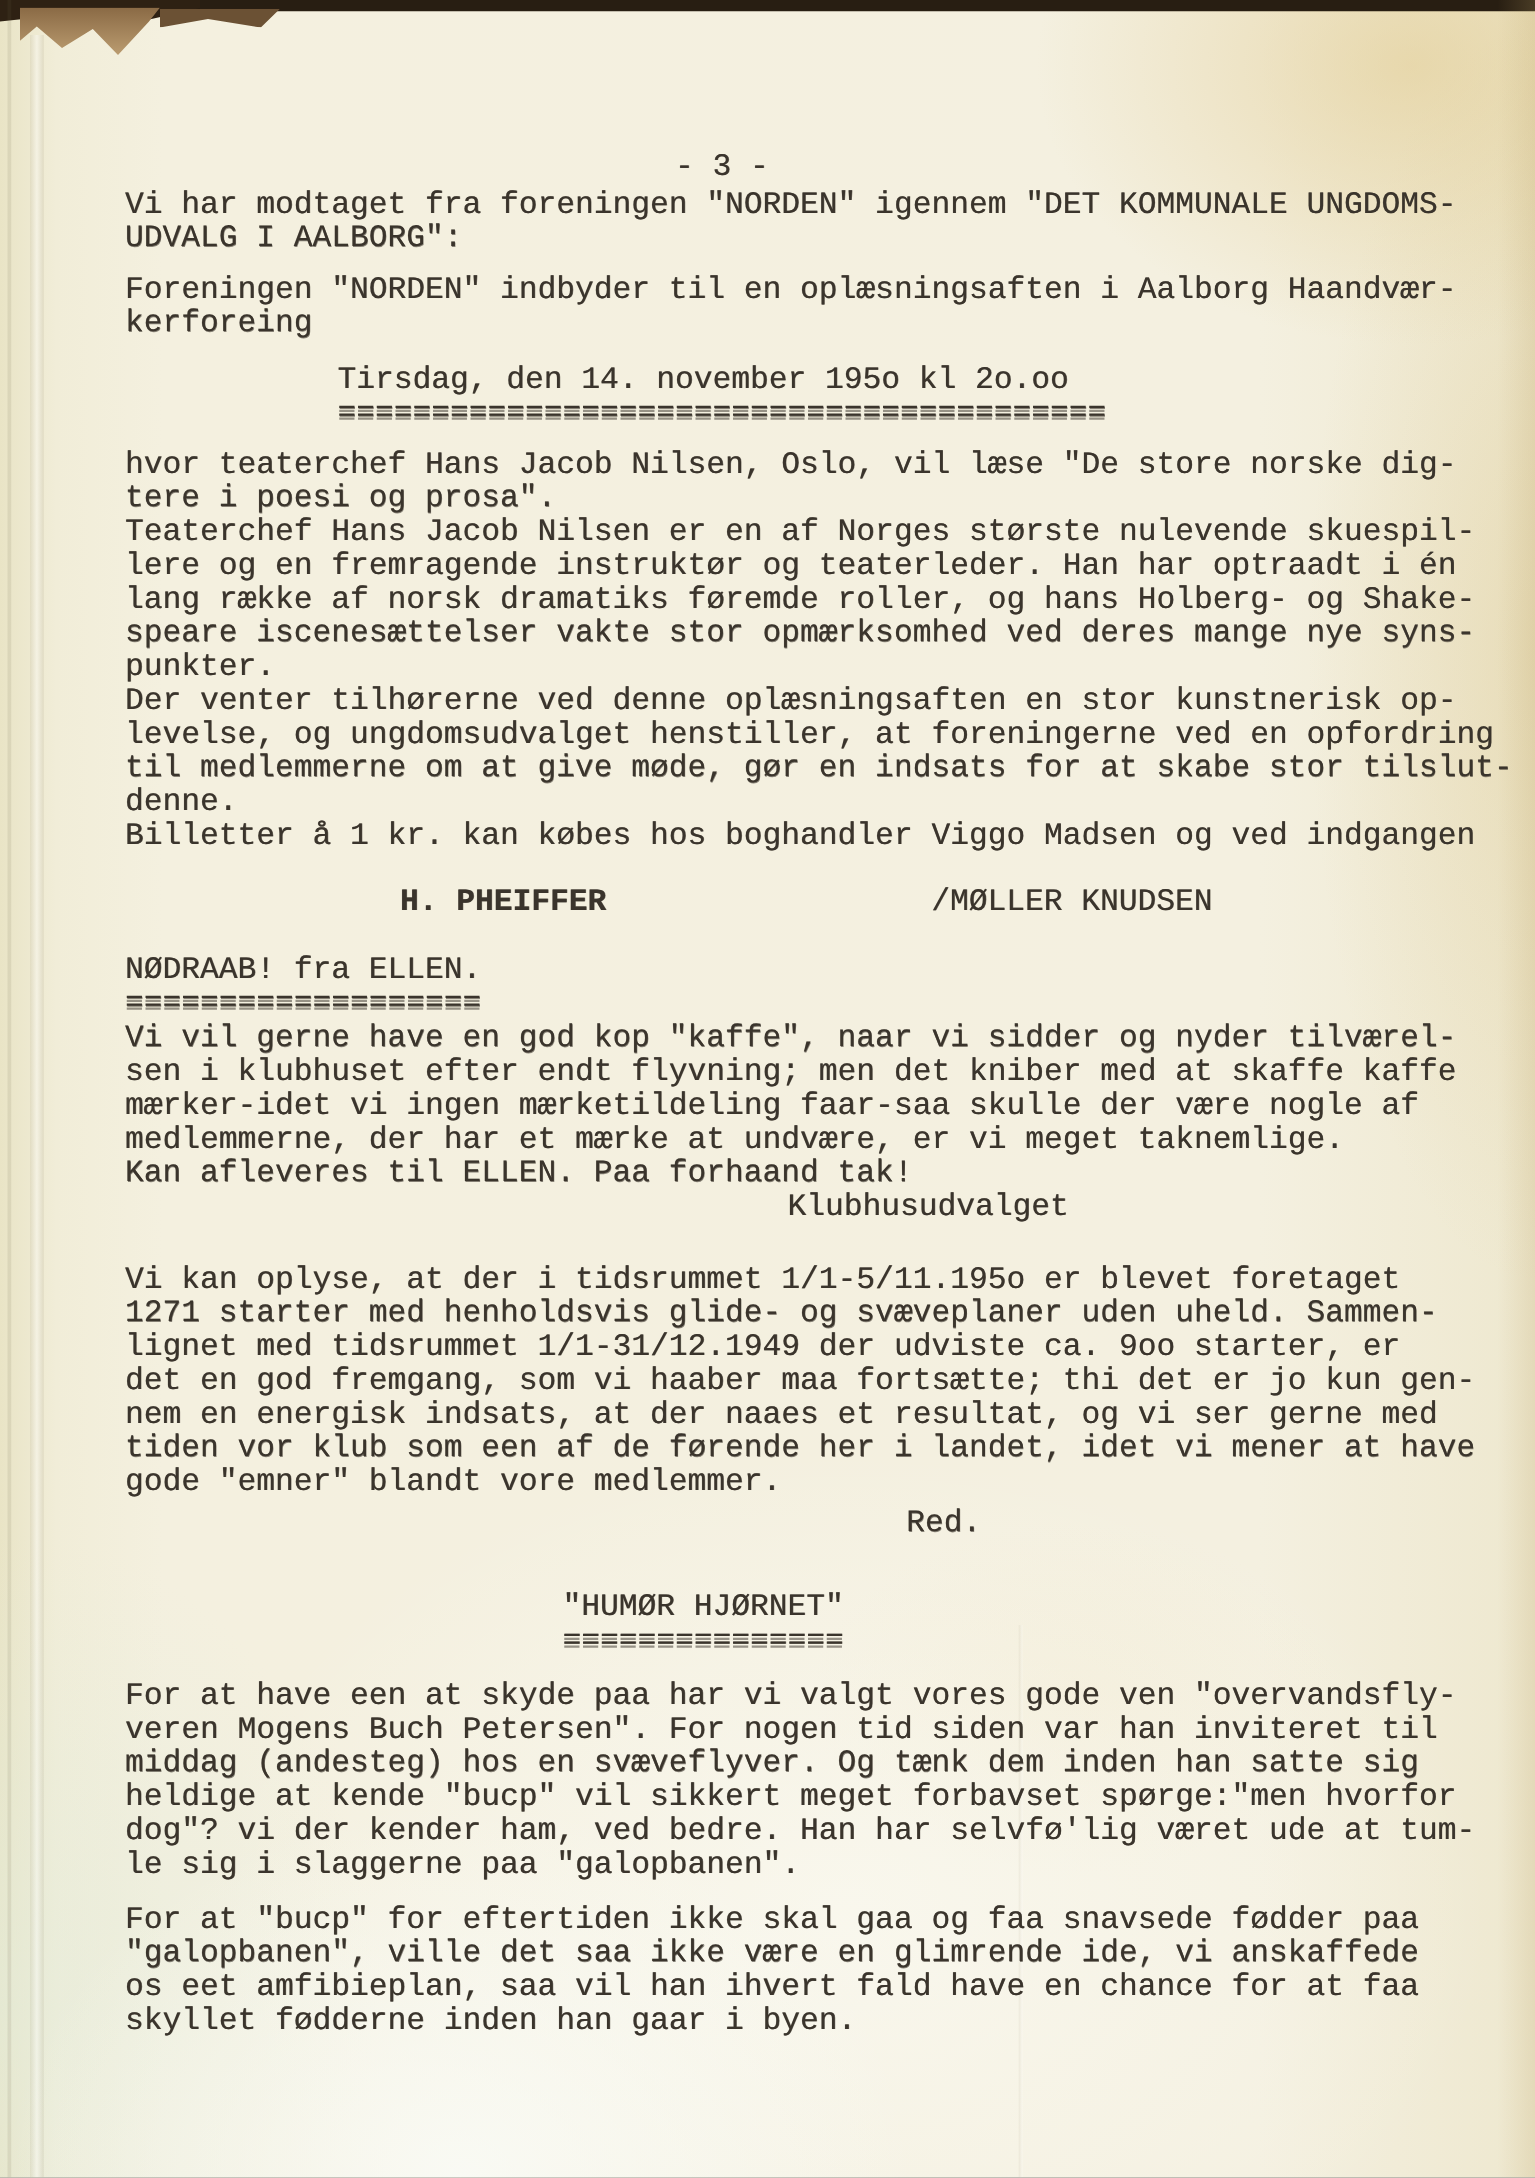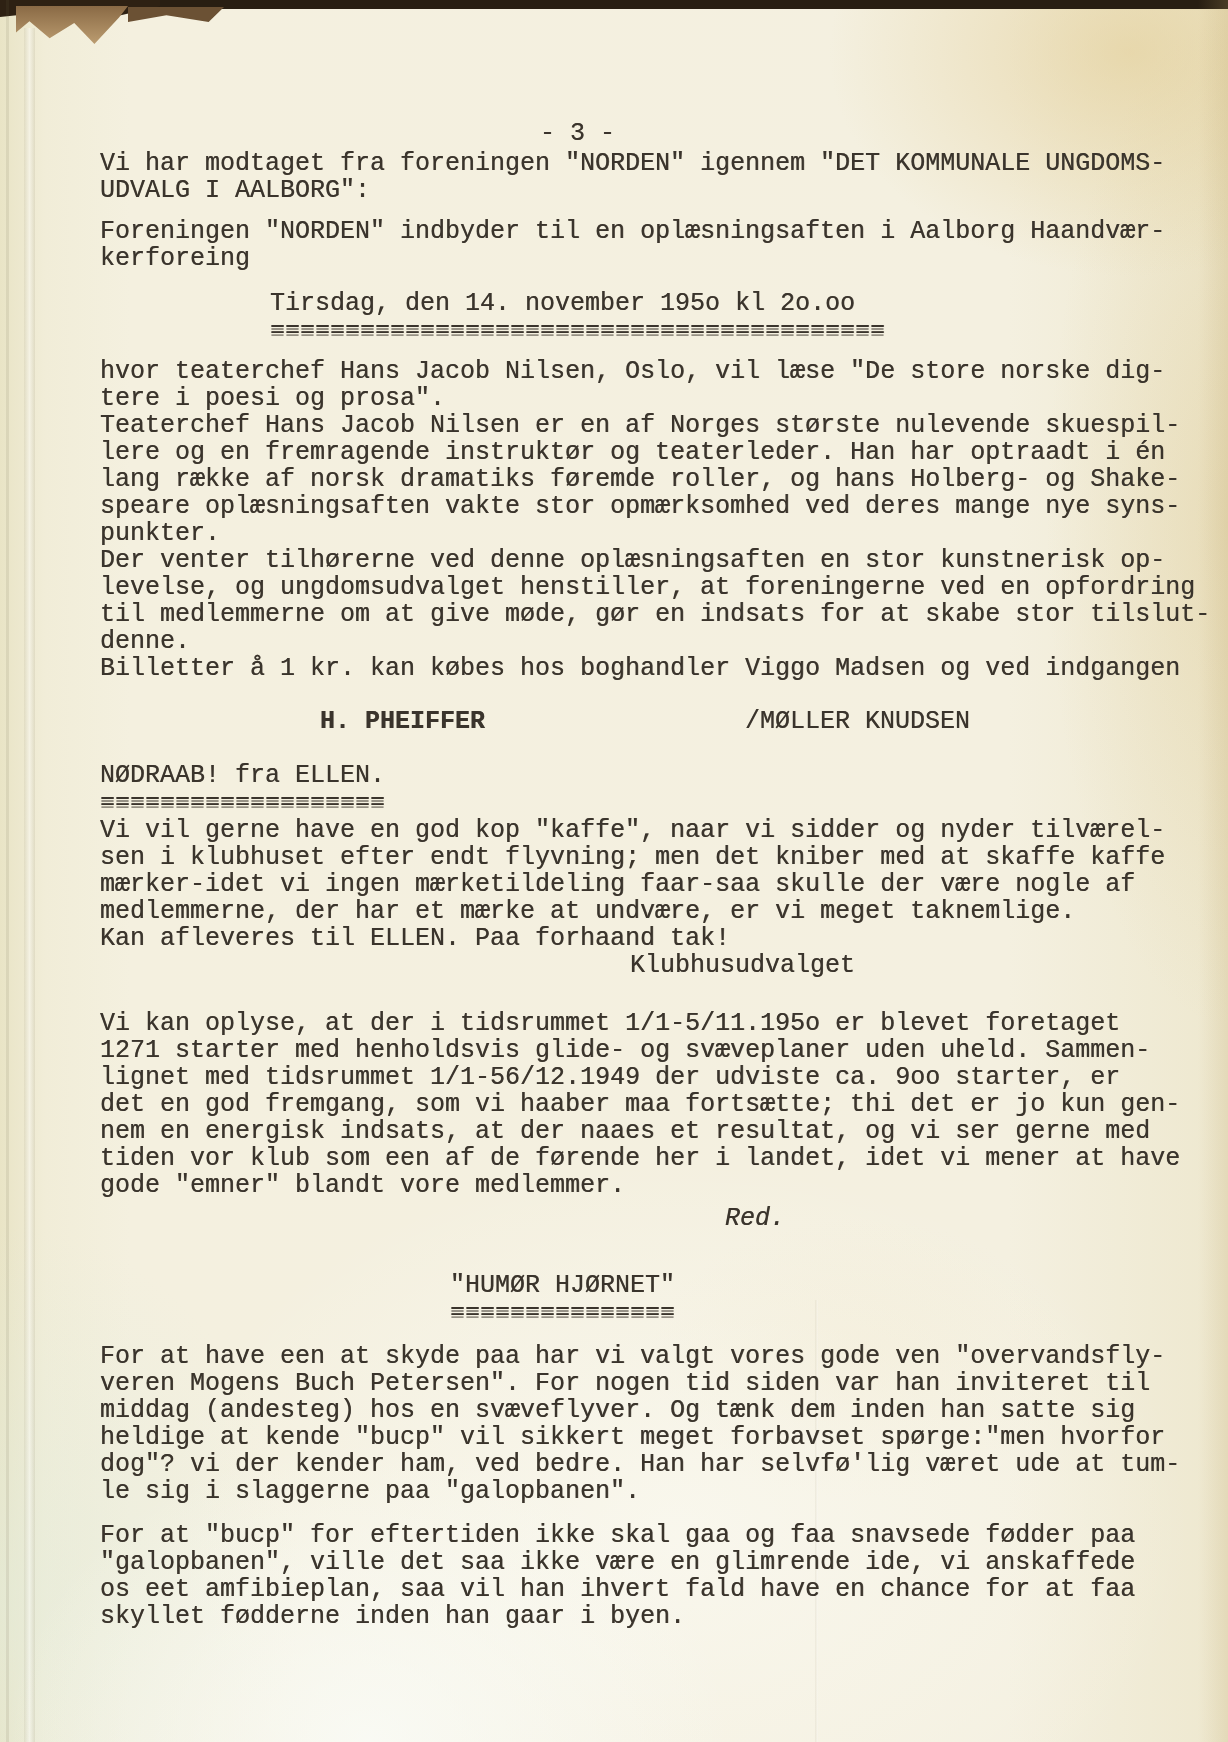--- a/index.html
+++ b/index.html
@@ -41,21 +41,21 @@
   .line{
     display:block;white-space:pre;
     font-size:25px;line-height:27px;height:27px;
     text-shadow:0.3px 0.3px 0.5px rgba(58,52,44,0.60), -0.2px 0 0.4px rgba(58,52,44,0.30);
   }
   .ul-line{text-shadow:0 3px 0 rgba(55,49,42,0.50), 0.3px 0.3px 0.5px rgba(58,52,44,0.6);}
   .pagenum{padding-left:440px;}
   .date-indent{padding-left:170px;}
   .humor-indent{padding-left:350px;}
   .klub-indent{padding-left:530px;}
-  .signoff-indent{padding-left:625px;font-style:italic;}
+  .signoff-indent{padding-left:625px;}
   .sig-left{margin-left:220px;font-weight:bold;}
   .sig-right{margin-left:260px;}
   .g1{margin-top:1px}.g3{margin-top:3px}.g6{margin-top:6px}.g14{margin-top:14px}
   .g17{margin-top:17px}.g18{margin-top:18px}.g22{}.g26{margin-top:26px}
   .g27{margin-top:27px}.g31{margin-top:31px}.g40{margin-top:40px}
 </style>
 </head>
 <body>
 
 <div class="page">
@@ -80,21 +80,21 @@
     <div class="line">kerforeing</div>
 
     <div class="line g18 date-indent">Tirsdag, den 14. november 195o kl 2o.oo</div>
     <div class="line date-indent ul-line">=========================================</div>
 
     <div class="line g14">hvor teaterchef Hans Jacob Nilsen, Oslo, vil læse "De store norske dig-</div>
     <div class="line">tere i poesi og prosa".</div>
     <div class="line">Teaterchef Hans Jacob Nilsen er en af Norges største nulevende skuespil-</div>
     <div class="line">lere og en fremragende instruktør og teaterleder. Han har optraadt i én</div>
     <div class="line">lang række af norsk dramatiks føremde roller, og hans Holberg- og Shake-</div>
-    <div class="line">speare oplæsningsaften vakte stor opmærksomhed ved deres mange nye syns-</div>
+    <div class="line">speare iscenesættelser vakte stor opmærksomhed ved deres mange nye syns-</div>
     <div class="line">punkter.</div>
     <div class="line">Der venter tilhørerne ved denne oplæsningsaften en stor kunstnerisk op-</div>
     <div class="line">levelse, og ungdomsudvalget henstiller, at foreningerne ved en opfordring</div>
     <div class="line">til medlemmerne om at give møde, gør en indsats for at skabe stor tilslut-</div>
     <div class="line">denne.</div>
     <div class="line">Billetter å 1 kr. kan købes hos boghandler Viggo Madsen og ved indgangen</div>
 
     <div class="line g26"><span class="sig-left">H. PHEIFFER</span><span class="sig-right">/MØLLER KNUDSEN</span></div>
 
     <div class="line g27">NØDRAAB! fra ELLEN.</div>
@@ -103,21 +103,21 @@
     <div class="line g1">Vi vil gerne have en god kop "kaffe", naar vi sidder og nyder tilværel-</div>
     <div class="line">sen i klubhuset efter endt flyvning; men det kniber med at skaffe kaffe</div>
     <div class="line">mærker-idet vi ingen mærketildeling faar-saa skulle der være nogle af</div>
     <div class="line">medlemmerne, der har et mærke at undvære, er vi meget taknemlige.</div>
     <div class="line">Kan afleveres til ELLEN. Paa forhaand tak!</div>
 
     <div class="line g22 klub-indent">Klubhusudvalget</div>
 
     <div class="line g31">Vi kan oplyse, at der i tidsrummet 1/1-5/11.195o er blevet foretaget</div>
     <div class="line">1271 starter med henholdsvis glide- og svæveplaner uden uheld. Sammen-</div>
-    <div class="line">lignet med tidsrummet 1/1-56/12.1949 der udviste ca. 9oo starter, er</div>
+    <div class="line">lignet med tidsrummet 1/1-31/12.1949 der udviste ca. 9oo starter, er</div>
     <div class="line">det en god fremgang, som vi haaber maa fortsætte; thi det er jo kun gen-</div>
     <div class="line">nem en energisk indsats, at der naaes et resultat, og vi ser gerne med</div>
     <div class="line">tiden vor klub som een af de førende her i landet, idet vi mener at have</div>
     <div class="line">gode "emner" blandt vore medlemmer.</div>
 
     <div class="line g6 signoff-indent">Red.</div>
 
     <div class="line g40 humor-indent">"HUMØR HJØRNET"</div>
     <div class="line humor-indent ul-line">===============</div>
 

